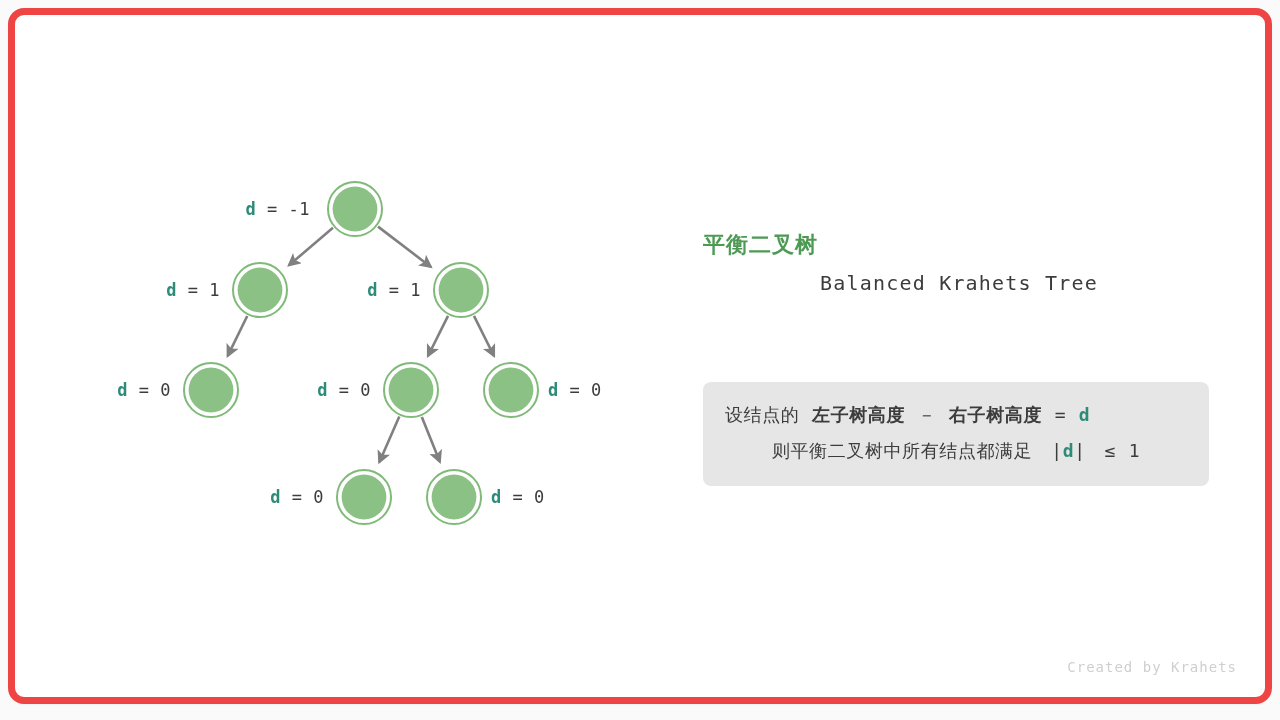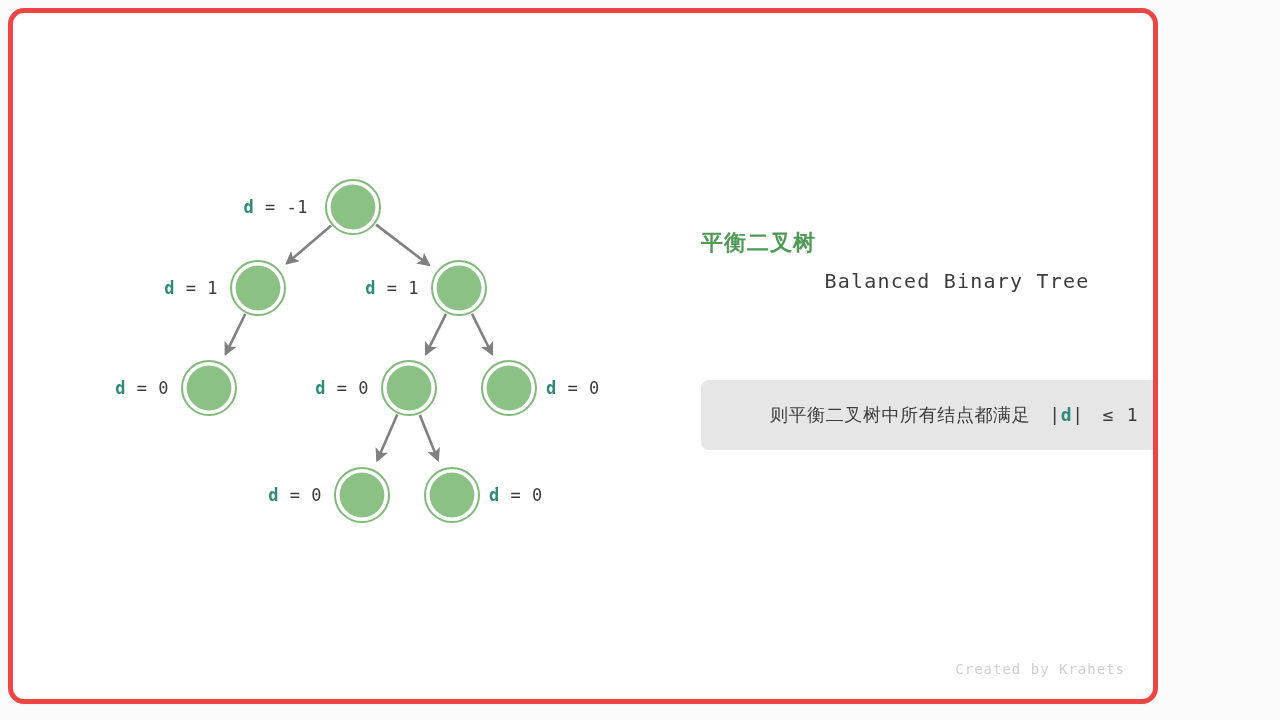--- a/index.html
+++ b/index.html
@@ -8,24 +8,24 @@
     width: 1280px;
     height: 720px;
     background: #fafafa;
     font-family: "DejaVu Sans", sans-serif;
     overflow: hidden;
   }
   #canvas {
     position: absolute;
     left: 8px;
     top: 8px;
-    width: 1150px;
+    width: 1264px;
     height: 696px;
     background: #ffffff;
-    border: 5px solid #ef4444;
+    border: 7px solid #ef4444;
     border-radius: 16px;
     box-sizing: border-box;
     box-shadow: 0 1px 2px rgba(0,0,0,0.03);
     overflow: hidden;
   }
 
   
   #tree-svg {
     position: absolute;
     left: 0; top: 0;
@@ -183,23 +183,31 @@
       <div class="node-label left" style="left: 406px; top: 275px;"><span class="dvar">d</span><span> = 1</span></div>
       <div class="node-label left" style="left: 156px; top: 375px;"><span class="dvar">d</span><span> = 0</span></div>
       <div class="node-label left" style="left: 356px; top: 375px;"><span class="dvar">d</span><span> = 0</span></div>
       <div class="node-label right" style="left: 533px; top: 375px;"><span class="dvar">d</span><span> = 0</span></div>
       <div class="node-label left" style="left: 309px; top: 482px;"><span class="dvar">d</span><span> = 0</span></div>
       <div class="node-label right" style="left: 476px; top: 482px;"><span class="dvar">d</span><span> = 0</span></div>
     </div>
 
   <div id="panel">
     <div id="panel-title">平衡二叉树</div>
-    <div id="panel-subtitle">Balanced Binary Tree</div>
+    <div id="panel-subtitle">Balanced Krahets Tree</div>
 
     <div id="info-box">
+      <div class="info-line l1">
+        <span>设结点的</span>&nbsp;
+        <span class="strong">左子树高度</span>&nbsp;
+        <span class="mono">－</span>&nbsp;
+        <span class="strong">右子树高度</span>&nbsp;
+        <span class="mono">=</span>&nbsp;
+        <span class="dvar mono">d</span>
+      </div>
       <div class="info-line l2">
         <span>则平衡二叉树中所有结点都满足</span>&nbsp;&nbsp;
         <span class="mono">|</span><span class="dvar mono">d</span><span class="mono">|</span>&nbsp;&nbsp;
         <span class="mono">≤</span>&nbsp;
         <span class="mono">1</span>
       </div>
     </div>
   </div>
 
   <div id="watermark">Created by Krahets</div>

